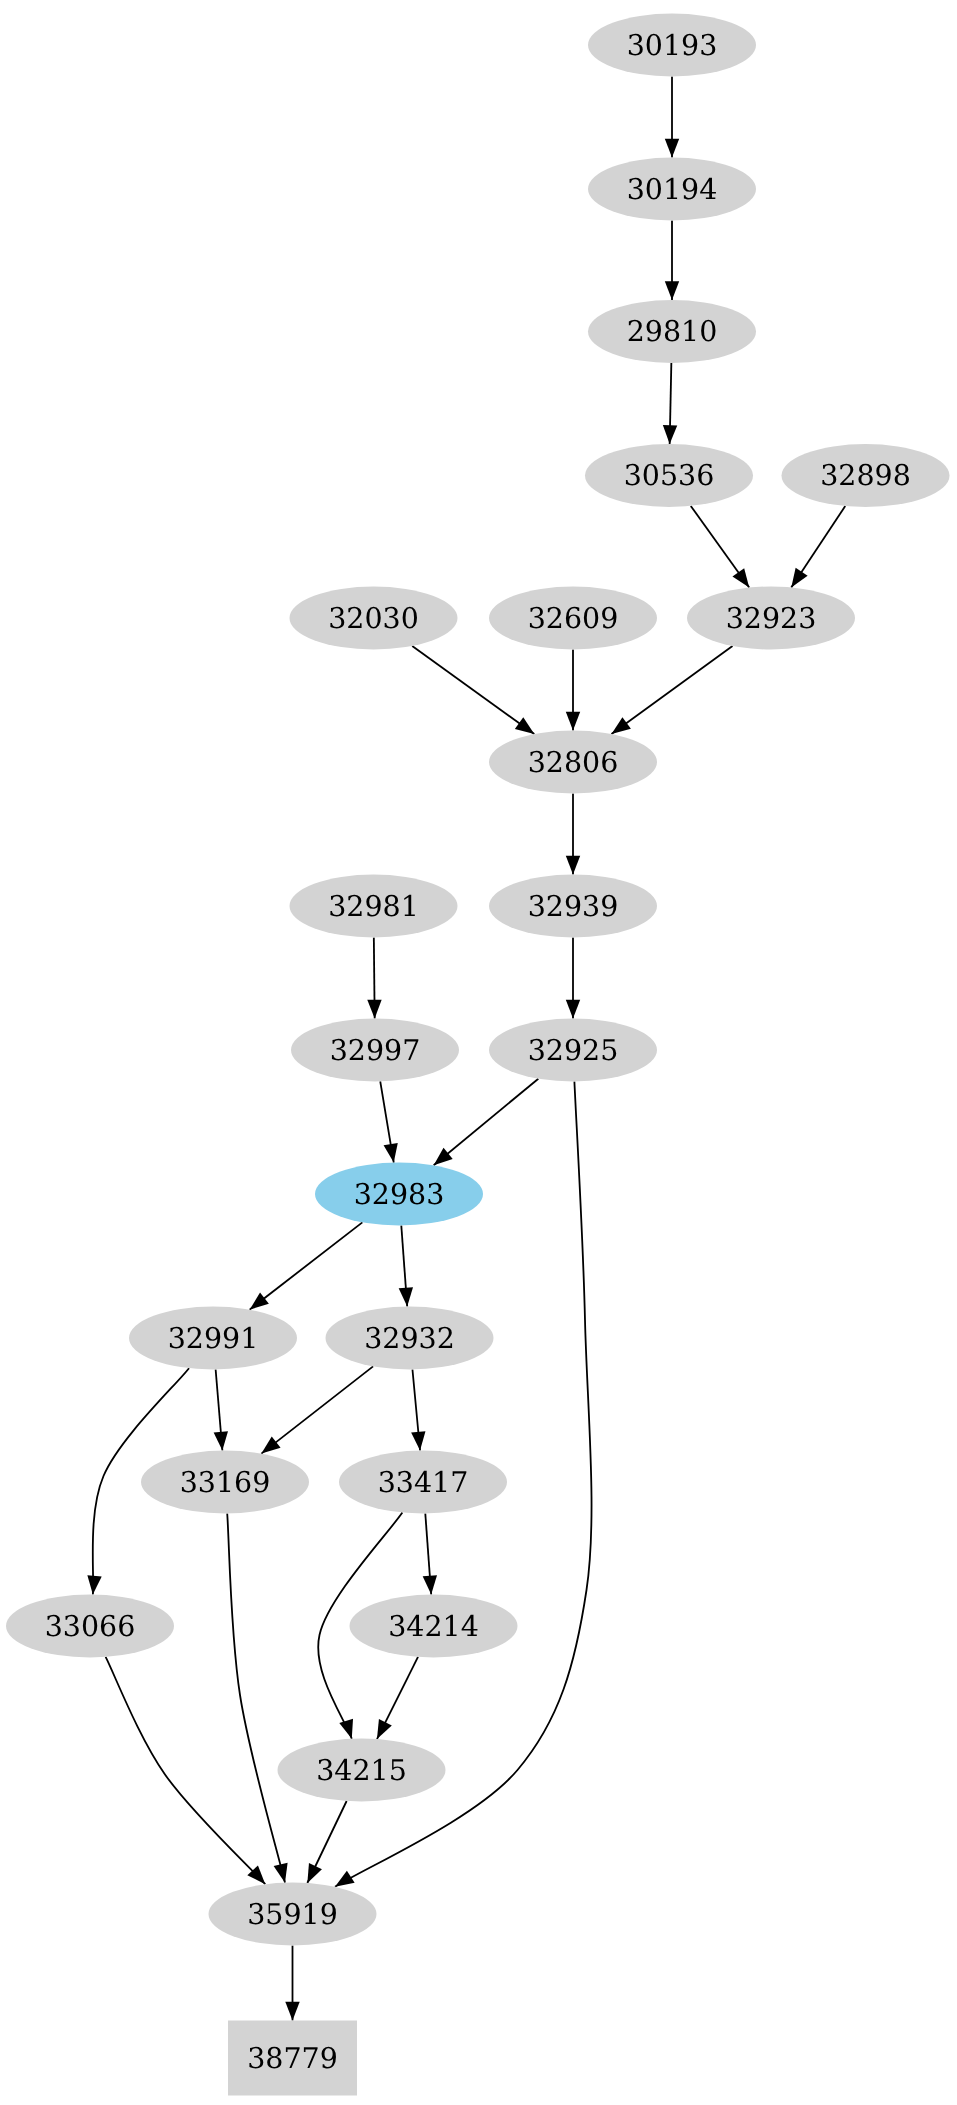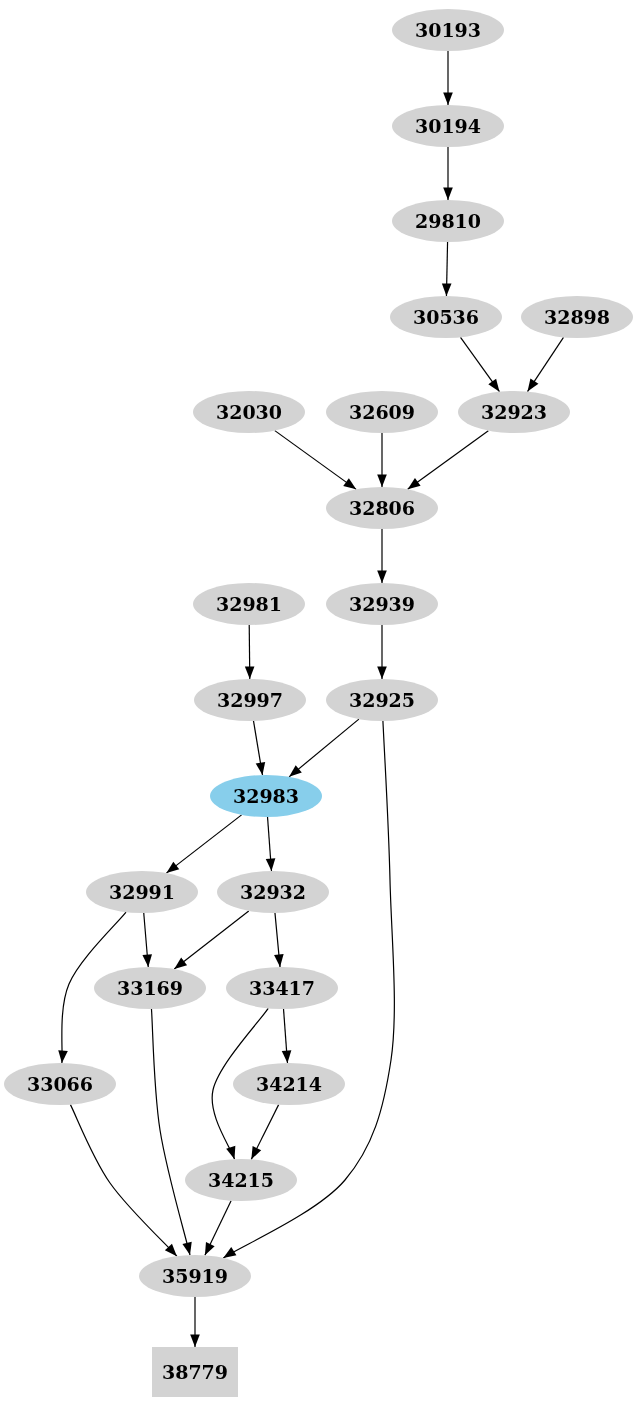--- a/index.html
+++ b/index.html
@@ -6,21 +6,20 @@
     margin: 0;
     padding: 0;
     background: #ffffff;
   }
   .page {
     width: 638px;
     height: 1403px;
     background: #ffffff;
     position: relative;
     overflow: hidden;
-    font-weight: bold;
   }
   svg {
     display: block;
   }
   .edge-path {
     fill: none;
     stroke-width: 1.2px;
     stroke-linecap: butt;
   }
   .node-label {

